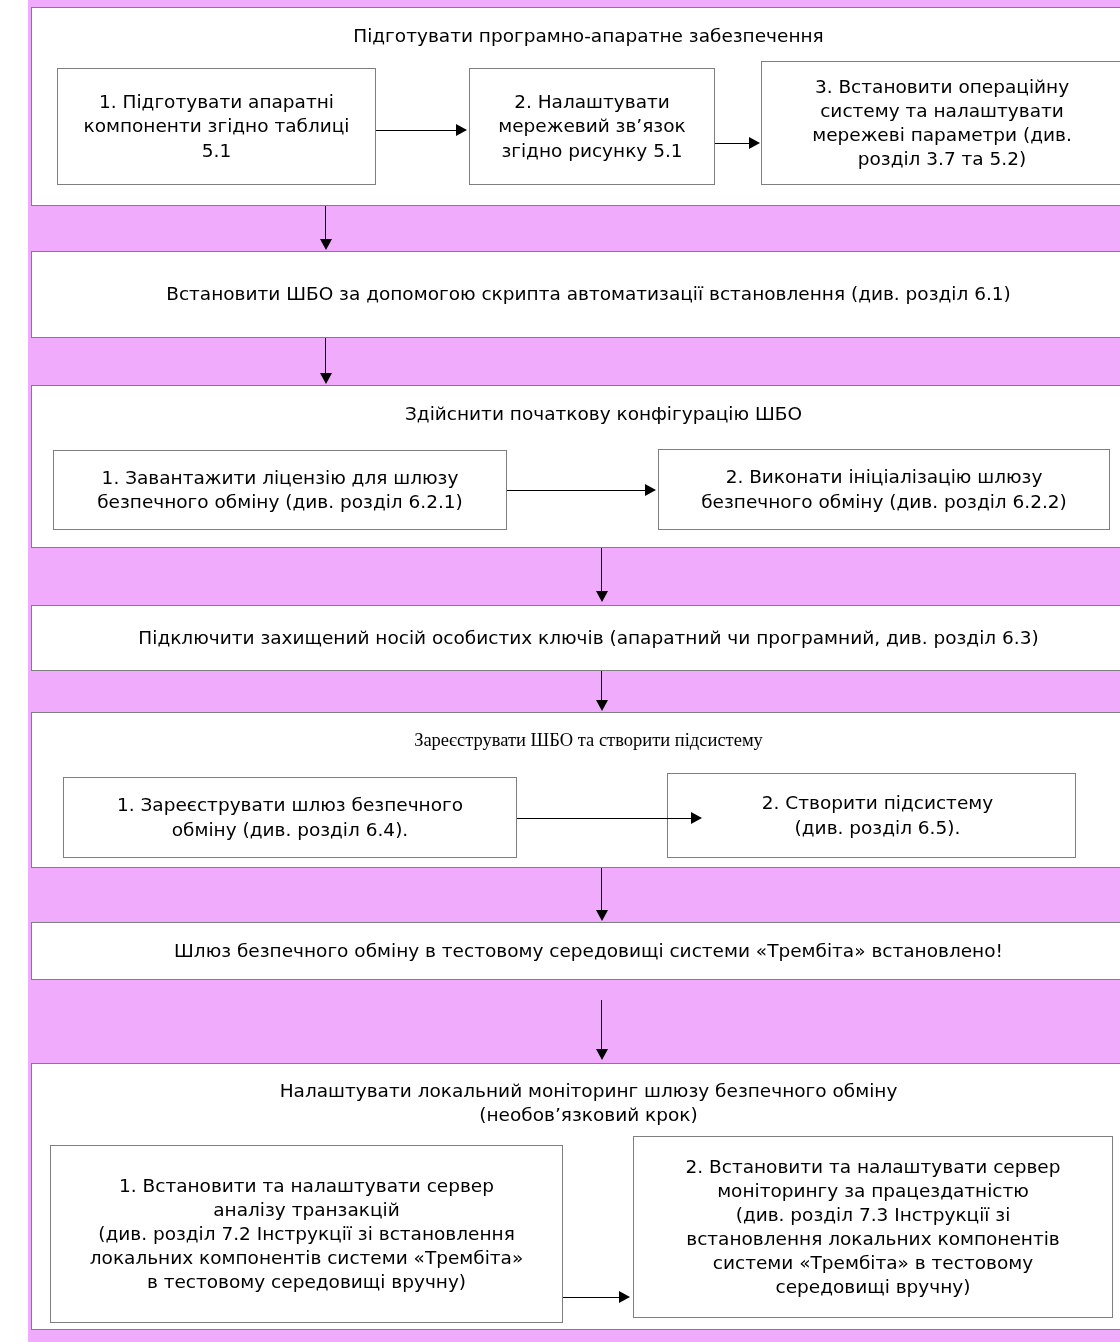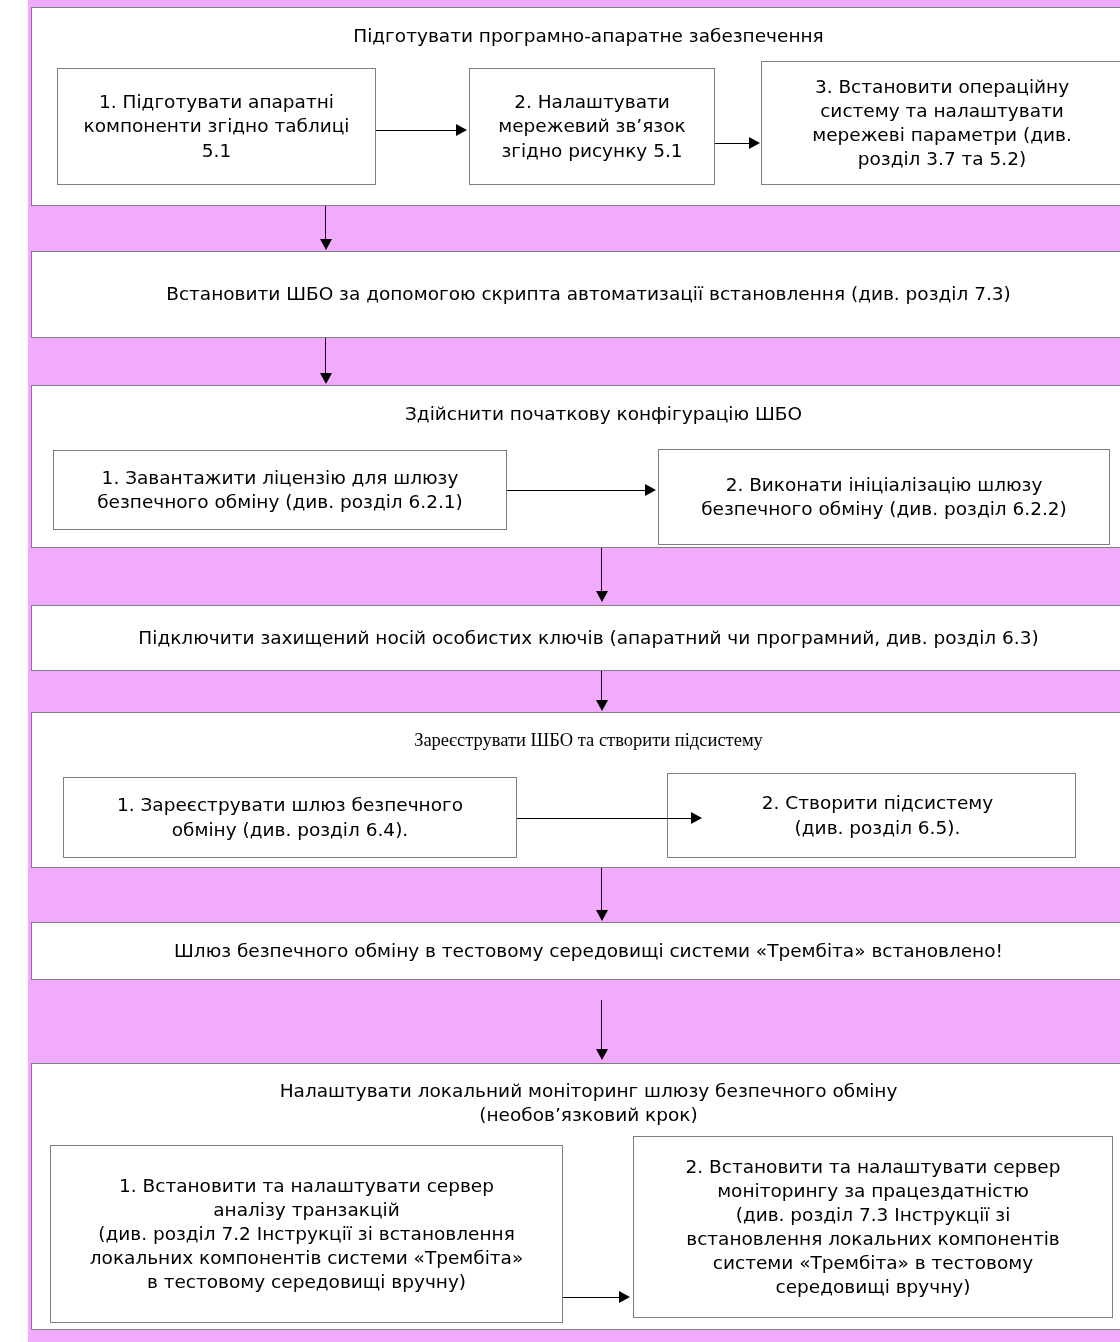--- a/index.html
+++ b/index.html
@@ -111,36 +111,36 @@
   <div class="hline" style="left:348px; top:130px; width:82px;"></div>
   <div class="arrow-right" style="left:428px; top:124px;"></div>
 
   <div class="hline" style="left:687px; top:143px; width:36px;"></div>
   <div class="arrow-right" style="left:721px; top:137px;"></div>
 
   <div class="vline" style="left:297px; top:206px; height:34px;"></div>
   <div class="arrow-down" style="left:292px; top:239px;"></div>
 
   <div class="plain-box" style="left:3px; top:251px; width:1115px; height:87px;">
-    <span class="txt">Встановити ШБО за допомогою скрипта автоматизації встановлення (див. розділ 7.3)</span>
+    <span class="txt">Встановити ШБО за допомогою скрипта автоматизації встановлення (див. розділ 6.1)</span>
   </div>
 
   <div class="vline" style="left:297px; top:338px; height:36px;"></div>
   <div class="arrow-down" style="left:292px; top:373px;"></div>
 
   <div class="group-box" style="left:3px; top:385px; width:1115px; height:163px;">
   </div>
   <div class="group-title" style="top:402px; left:18px; width:1115px;">Здійснити початкову конфігурацію ШБО</div>
 
   <div class="inner-box" style="left:25px; top:450px; width:454px; height:80px;">
     <span class="txt">1. Завантажити ліцензію для шлюзу
 безпечного обміну (див. розділ 6.2.1)</span>
   </div>
 
-  <div class="inner-box" style="left:630px; top:449px; width:452px; height:96px;">
+  <div class="inner-box" style="left:630px; top:449px; width:452px; height:81px;">
     <span class="txt">2. Виконати ініціалізацію шлюзу
 безпечного обміну (див. розділ 6.2.2)</span>
   </div>
 
   <div class="hline" style="left:479px; top:490px; width:140px;"></div>
   <div class="arrow-right" style="left:617px; top:484px;"></div>
 
   <div class="vline" style="left:573px; top:548px; height:44px;"></div>
   <div class="arrow-down" style="left:568px; top:591px;"></div>
 

